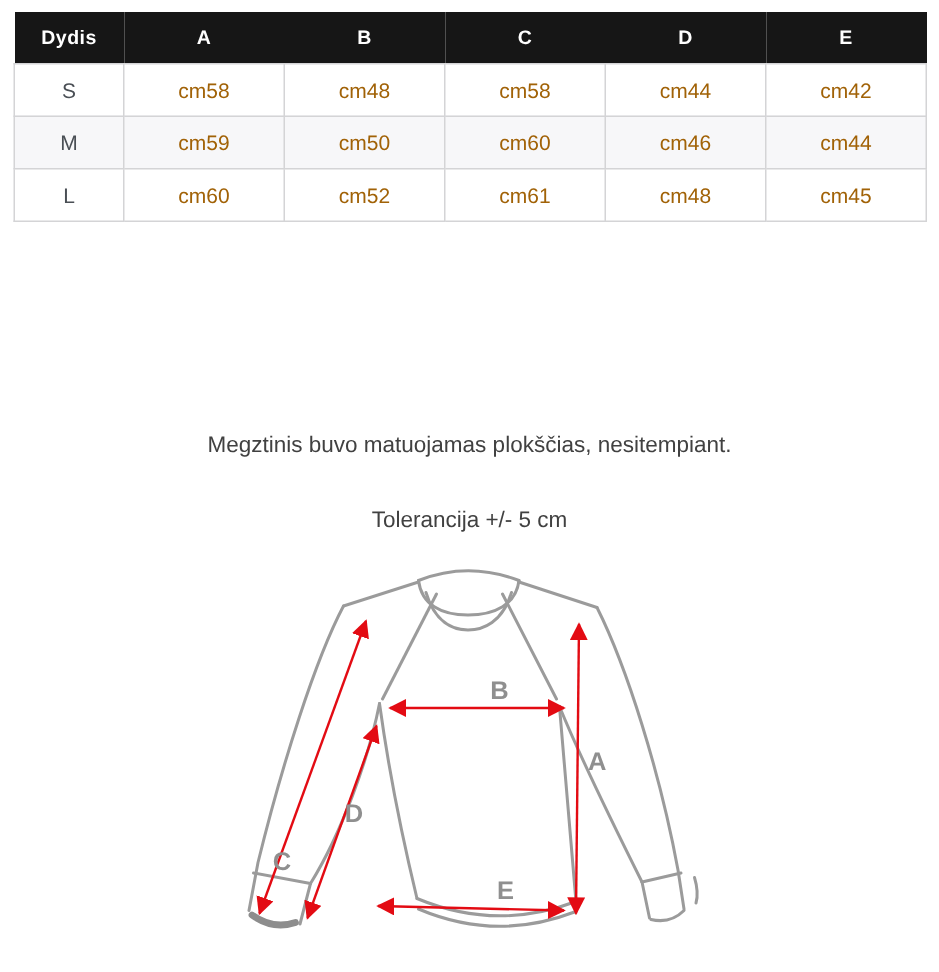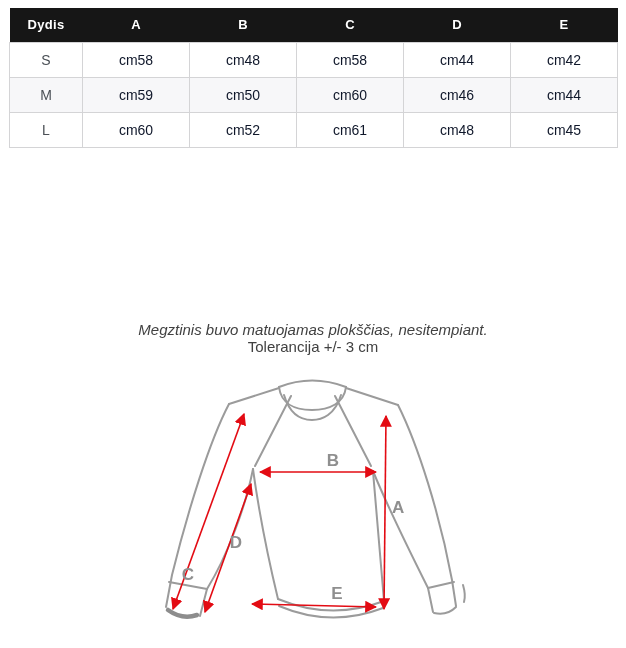--- a/index.html
+++ b/index.html
@@ -30,37 +30,37 @@
     height: 34px;
     text-align: center;
     letter-spacing: 0.3px;
     border: none;
   }
   table.size-table tbody td {
     height: 35px;
     text-align: center;
     vertical-align: middle;
     font-size: 14px;
-    color: #0f172a;
+    color: #a16207;
     border: 1px solid #d4d4d6;
     background: #ffffff;
   }
   table.size-table tbody tr:nth-child(even) td { background: #f7f7f9; }
   table.size-table tbody td.size-col { color: #4a4f55; }
 
   
   .note {
     position: absolute;
     left: 0;
     width: 626px;
     text-align: center;
     font-size: 15px;
     color: #414141;
   }
-  .note-1 { top: 321px; font-style: italic; }
+  .note-1 { top: 288px; }
   .note-2 { top: 338px; }
 
   
   svg.diagram {
     position: absolute;
     top: 0;
     left: 0;
     width: 626px;
     height: 648px;
   }
@@ -135,21 +135,21 @@
         <td>cm60</td>
         <td>cm52</td>
         <td>cm61</td>
         <td>cm48</td>
         <td>cm45</td>
       </tr>
     </tbody>
   </table>
 
   <div class="note note-1">Megztinis buvo matuojamas plokščias, nesitempiant.</div>
-  <div class="note note-2">Tolerancija +/- 3 cm</div>
+  <div class="note note-2">Tolerancija +/- 5 cm</div>
 
   <svg class="diagram" viewBox="0 0 626 648" xmlns="http://www.w3.org/2000/svg">
     <defs>
       <marker id="ah" viewBox="0 0 10 10" refX="9" refY="5" markerWidth="7.5" markerHeight="7.5" orient="auto-start-reverse">
         <path d="M0,0 L10,5 L0,10 z" fill="#e30b13"></path>
       </marker>
     </defs>
 
     <g>
 

